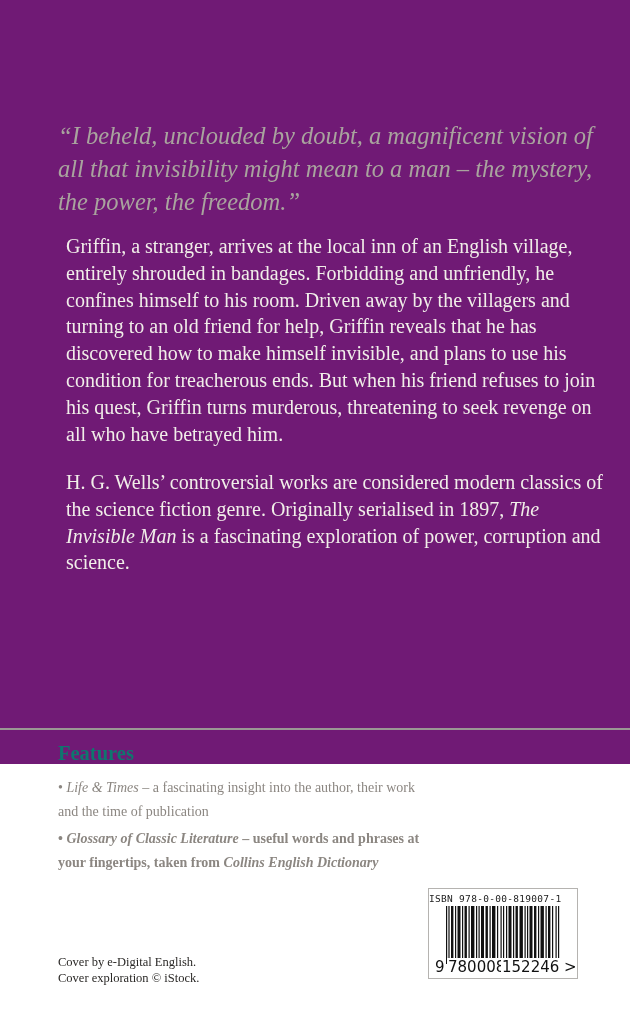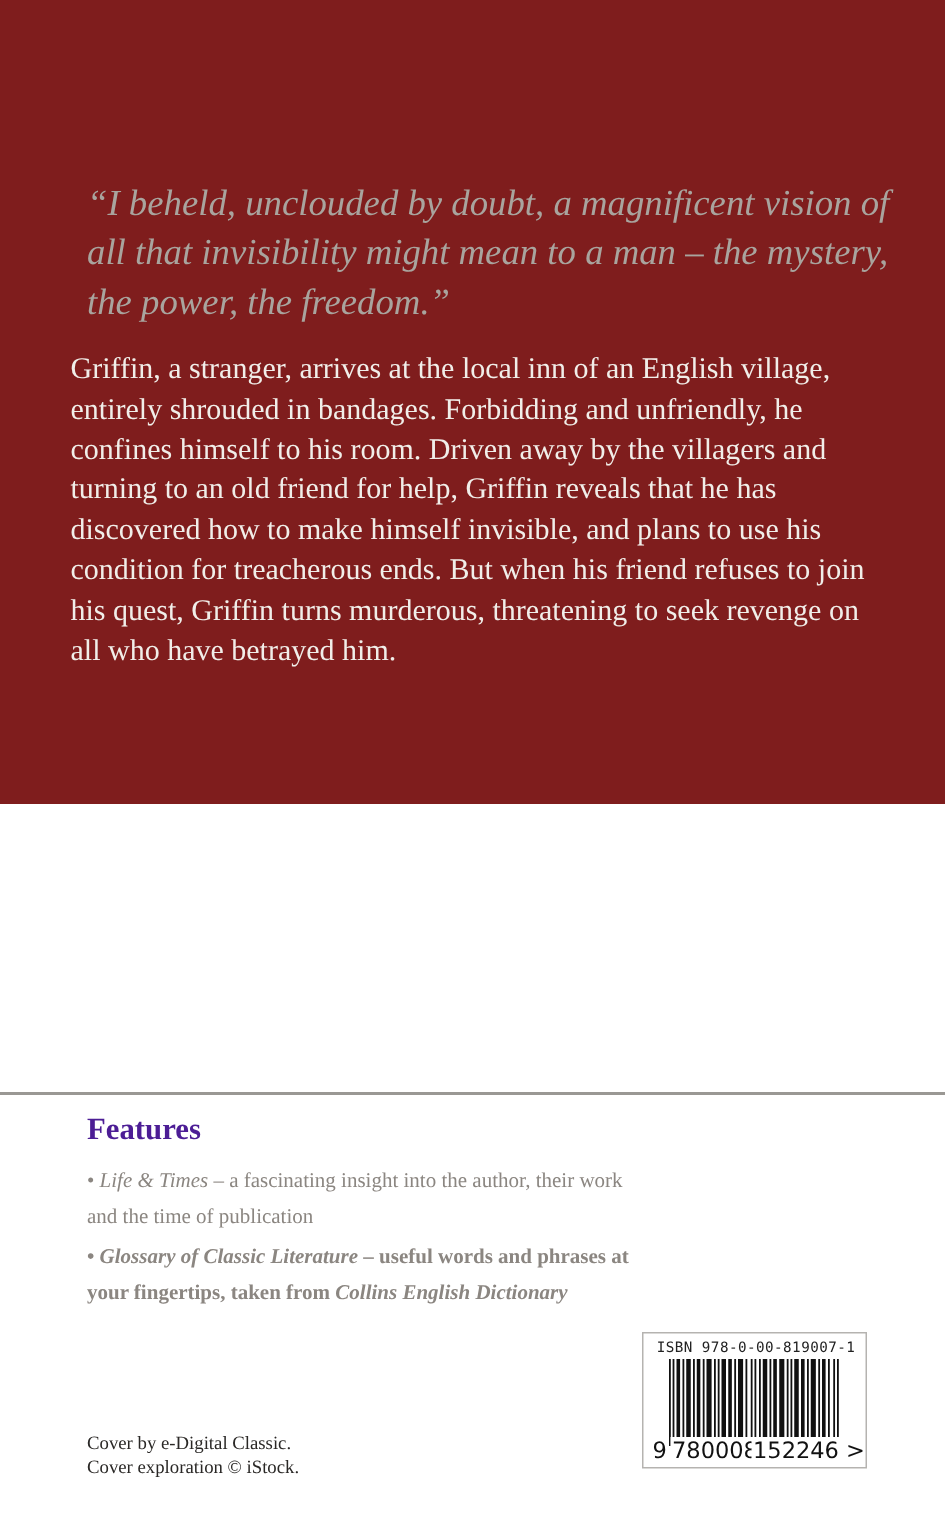--- a/index.html
+++ b/index.html
@@ -3,62 +3,62 @@
   <meta charset="utf-8">
   <style>
     html, body { margin: 0; padding: 0; }
     body {
       width: 630px; height: 1020px; overflow: hidden;
       background: #ffffff;
       font-family: "Liberation Serif", "DejaVu Serif", serif;
       position: relative;
     }
     .dark {
-      position: absolute; left: 0; top: 0; width: 630px; height: 536px;
-      background: #7f1d1d;
+      position: absolute; left: 0; top: 0; width: 630px; height: 764px;
+      background: #701a75;
     }
     .divider {
       position: absolute; left: 0; top: 728px; width: 630px; height: 2px;
       background: #9a9894;
     }
     .quote {
       position: absolute; left: 58px; top: 119px; width: 540px;
       color: #a9a49e; font-style: italic;
       font-size: 24.5px; line-height: 33px;
       margin: 0;
     }
     .para {
-      position: absolute; left: 47px; width: 545px;
+      position: absolute; left: 66px; width: 545px;
       color: #f1eee9; font-size: 20px; line-height: 26.8px;
       margin: 0;
     }
     .p1 { top: 233px; }
     .p2 { top: 469px; }
     .para i { font-style: italic; }
     .features-title {
       position: absolute; left: 58px; top: 742px;
-      color: #4c1d95; font-size: 20.5px; margin: 0;
+      color: #0f766e; font-size: 20.5px; margin: 0;
     }
     .feature {
       position: absolute; left: 58px; width: 380px;
       color: #8b8681; font-size: 14px; line-height: 24px; margin: 0;
     }
     .f1 { top: 776px; }
     .f2 { top: 827px; font-weight: bold; }
     .feature i { font-style: italic; }
     .credits {
       position: absolute; left: 58px; top: 954px;
       color: #2a2826; font-size: 12.5px; line-height: 16px; margin: 0;
     }
     .barcode-box {
       position: absolute; left: 428px; top: 888px; width: 150px; height: 91px;
       border: 1px solid #b5b3b0; background: #fff; box-sizing: border-box;
     }
     .isbn-text {
-      position: absolute; left: 0; top: 4px; width: 150px; text-align: center;
+      position: absolute; left: 0; top: 4px; width: 150px; text-align: left;
       font-family: "DejaVu Sans Mono", monospace; font-size: 9.5px; color: #222;
       letter-spacing: 0.3px;
     }
     .bars {
       position: absolute; left: 17px; top: 17px; width: 115px; height: 58px;
     }
     .digits {
       position: absolute; left: 6px; top: 69px;
       font-family: "DejaVu Sans", sans-serif; font-size: 15px; color: #111;
       white-space: nowrap;
@@ -67,30 +67,31 @@
     .digits .g1 { position: absolute; left: 12px; top: 0; background:#fff; padding:0 1px; }
     .digits .g2 { position: absolute; left: 66px; top: 0; background:#fff; padding:0 1px; }
     .digits .arrow { position: absolute; left: 129px; top: 0; }
   </style>
 </head>
 <body>
 
 <div class="dark">
   <p class="quote">“I beheld, unclouded by doubt, a magnificent vision of all that invisibility might mean to a man – the mystery, the power, the freedom.”</p>
   <p class="para p1">Griffin, a stranger, arrives at the local inn of an English village, entirely shrouded in bandages. Forbidding and unfriendly, he confines himself to his room. Driven away by the villagers and turning to an old friend for help, Griffin reveals that he has discovered how to make himself invisible, and plans to use his condition for treacherous ends. But when his friend refuses to join his quest, Griffin turns murderous, threatening to seek revenge on all who have betrayed him.</p>
+  <p class="para p2"><span>H. G. Wells’ controversial works are considered modern classics of the science fiction genre. Originally serialised in 1897, </span><i>The Invisible Man</i><span> is a fascinating exploration of power, corruption and science.</span></p>
 </div>
 <div class="divider"></div>
 
 <h3 class="features-title">Features</h3>
 
 <p class="feature f1"><span>•</span> <i>Life &amp; Times</i><span> – a fascinating insight into the author, their work and the time of publication</span></p>
 
 <p class="feature f2"><span>•</span> <i>Glossary of Classic Literature</i><span> – useful words and phrases at your fingertips, taken from </span><i>Collins English Dictionary</i></p>
 
-<p class="credits"><span>Cover by e-Digital Classic.</span><br><span>Cover exploration © iStock.</span></p>
+<p class="credits"><span>Cover by e-Digital English.</span><br><span>Cover exploration © iStock.</span></p>
 
 <div class="barcode-box">
   <div class="isbn-text">ISBN 978-0-00-819007-1</div>
   <svg class="bars" viewBox="0 0 115 58" preserveAspectRatio="none">
     <g fill="#111">
       <rect x="0" y="0" width="1.2" height="58"></rect>
         <rect x="2.4" y="0" width="1.2" height="58"></rect>
       <rect x="5" y="0" width="2.4" height="52"></rect>
         <rect x="9" y="0" width="1.2" height="52"></rect>
       <rect x="11.5" y="0" width="3" height="52"></rect>

